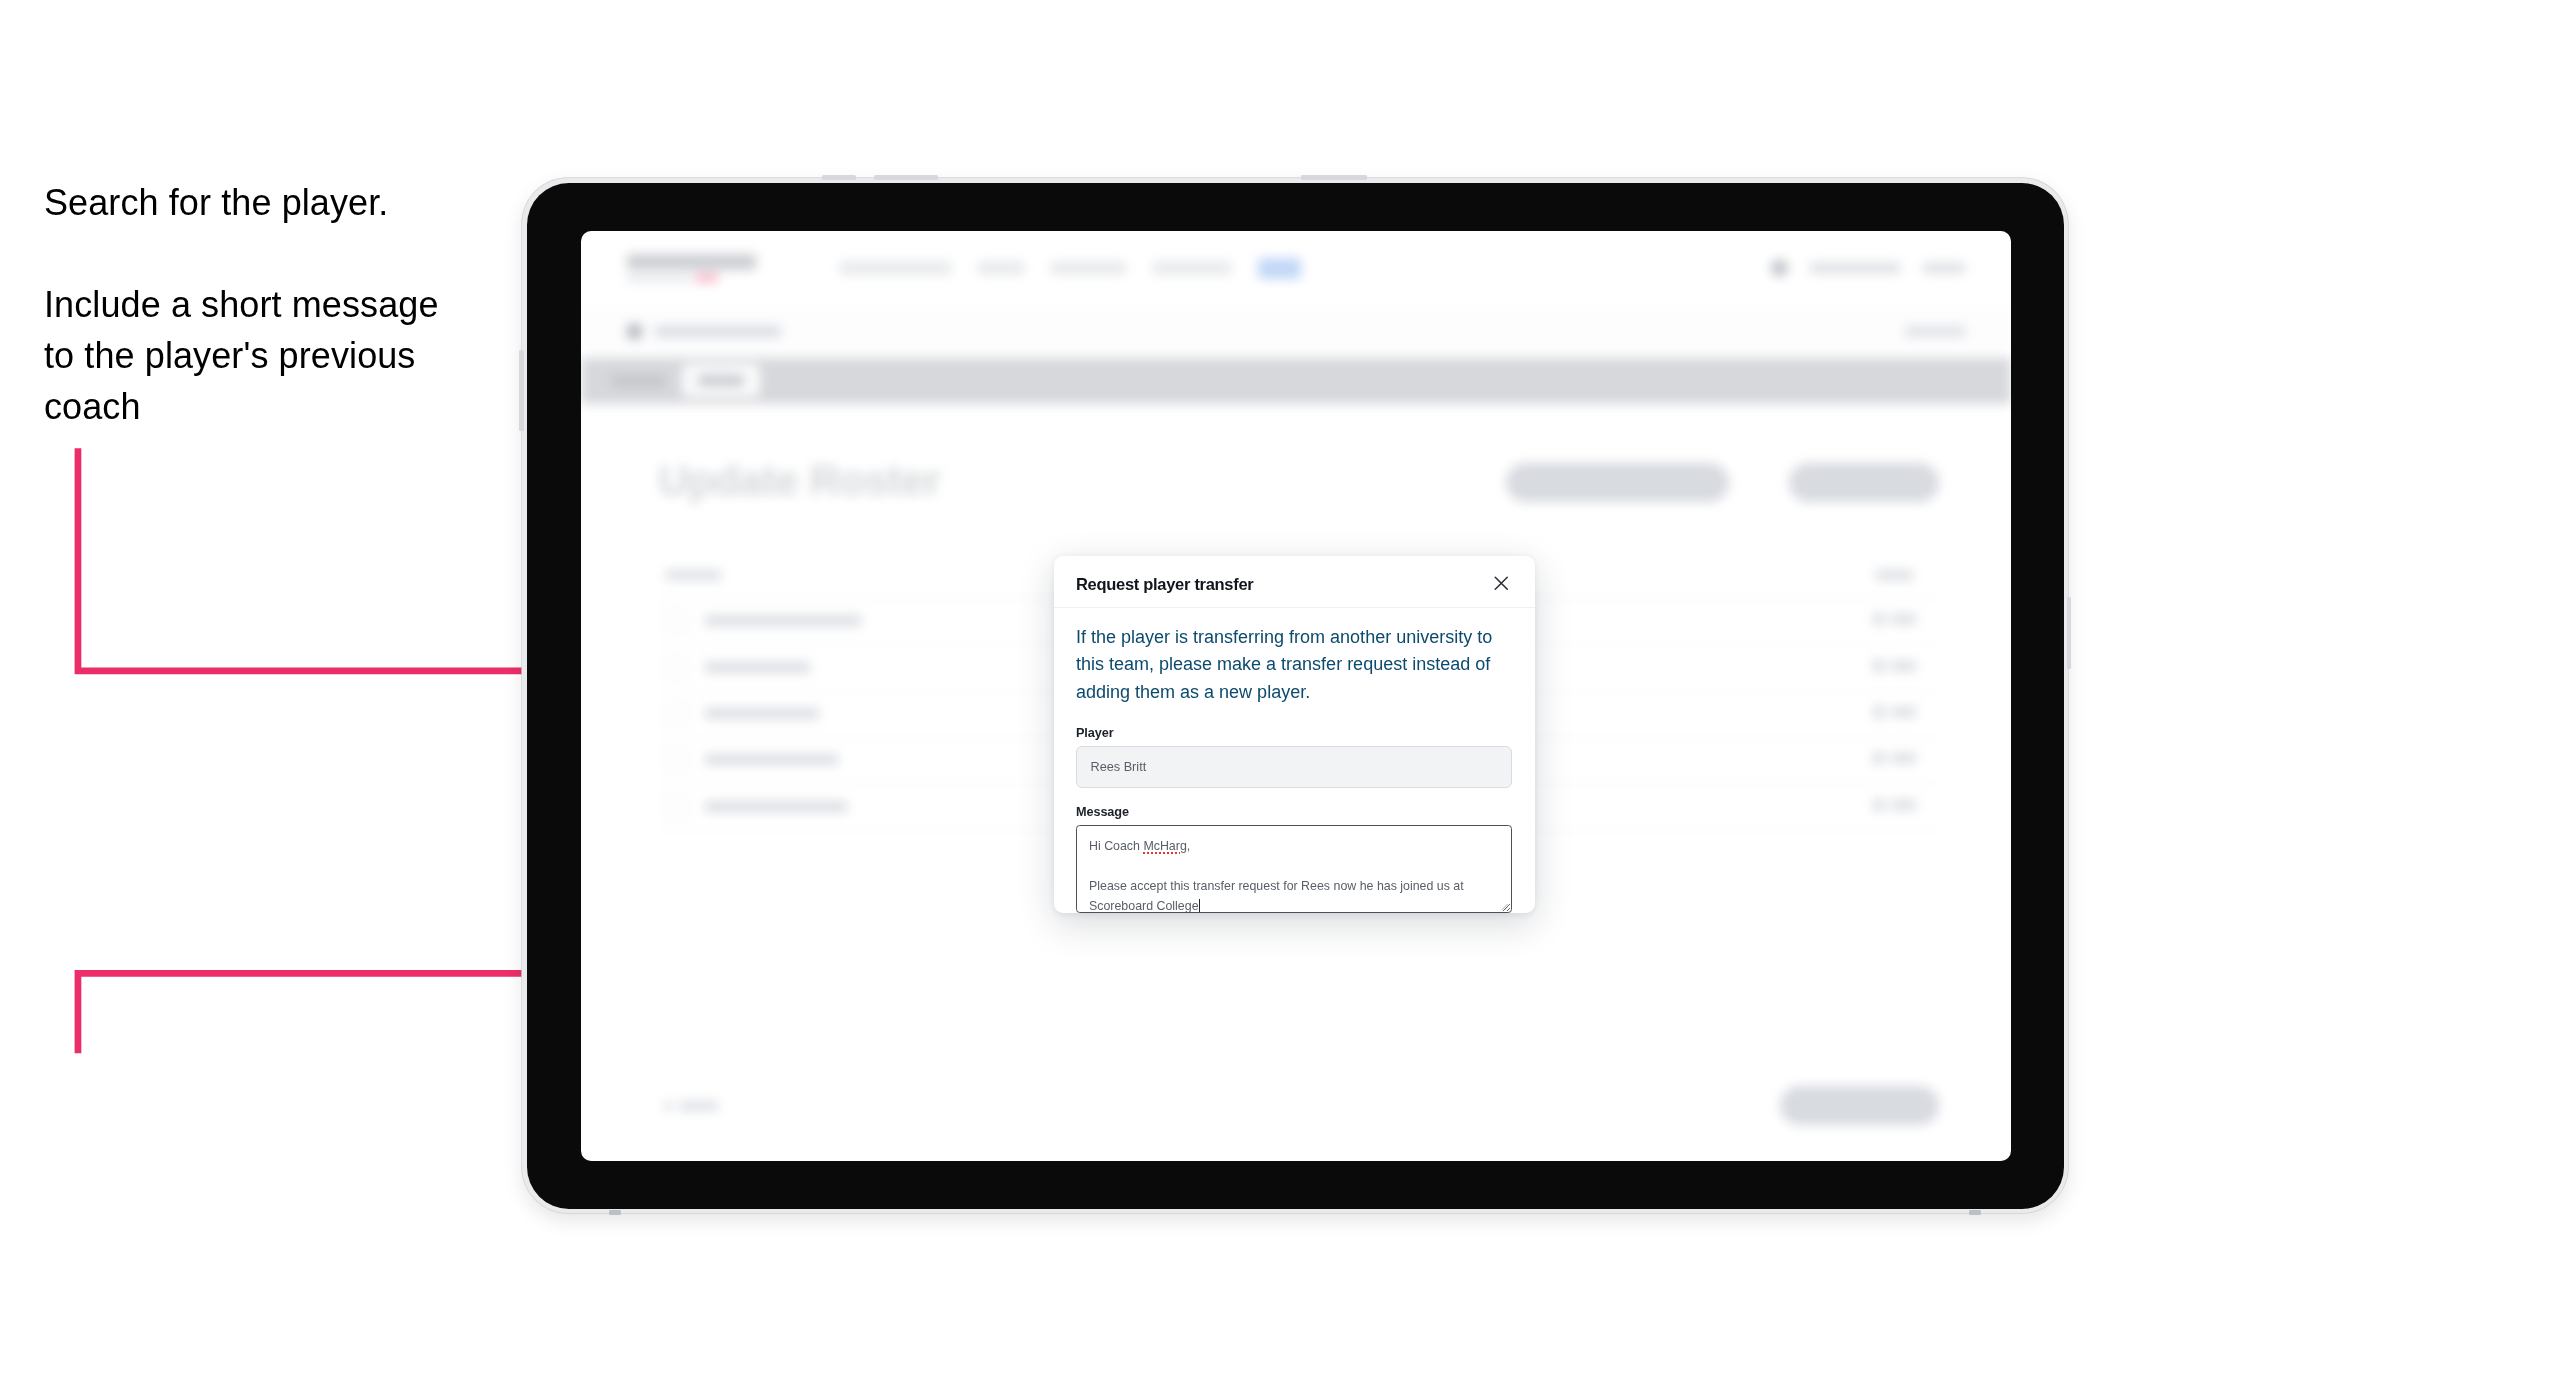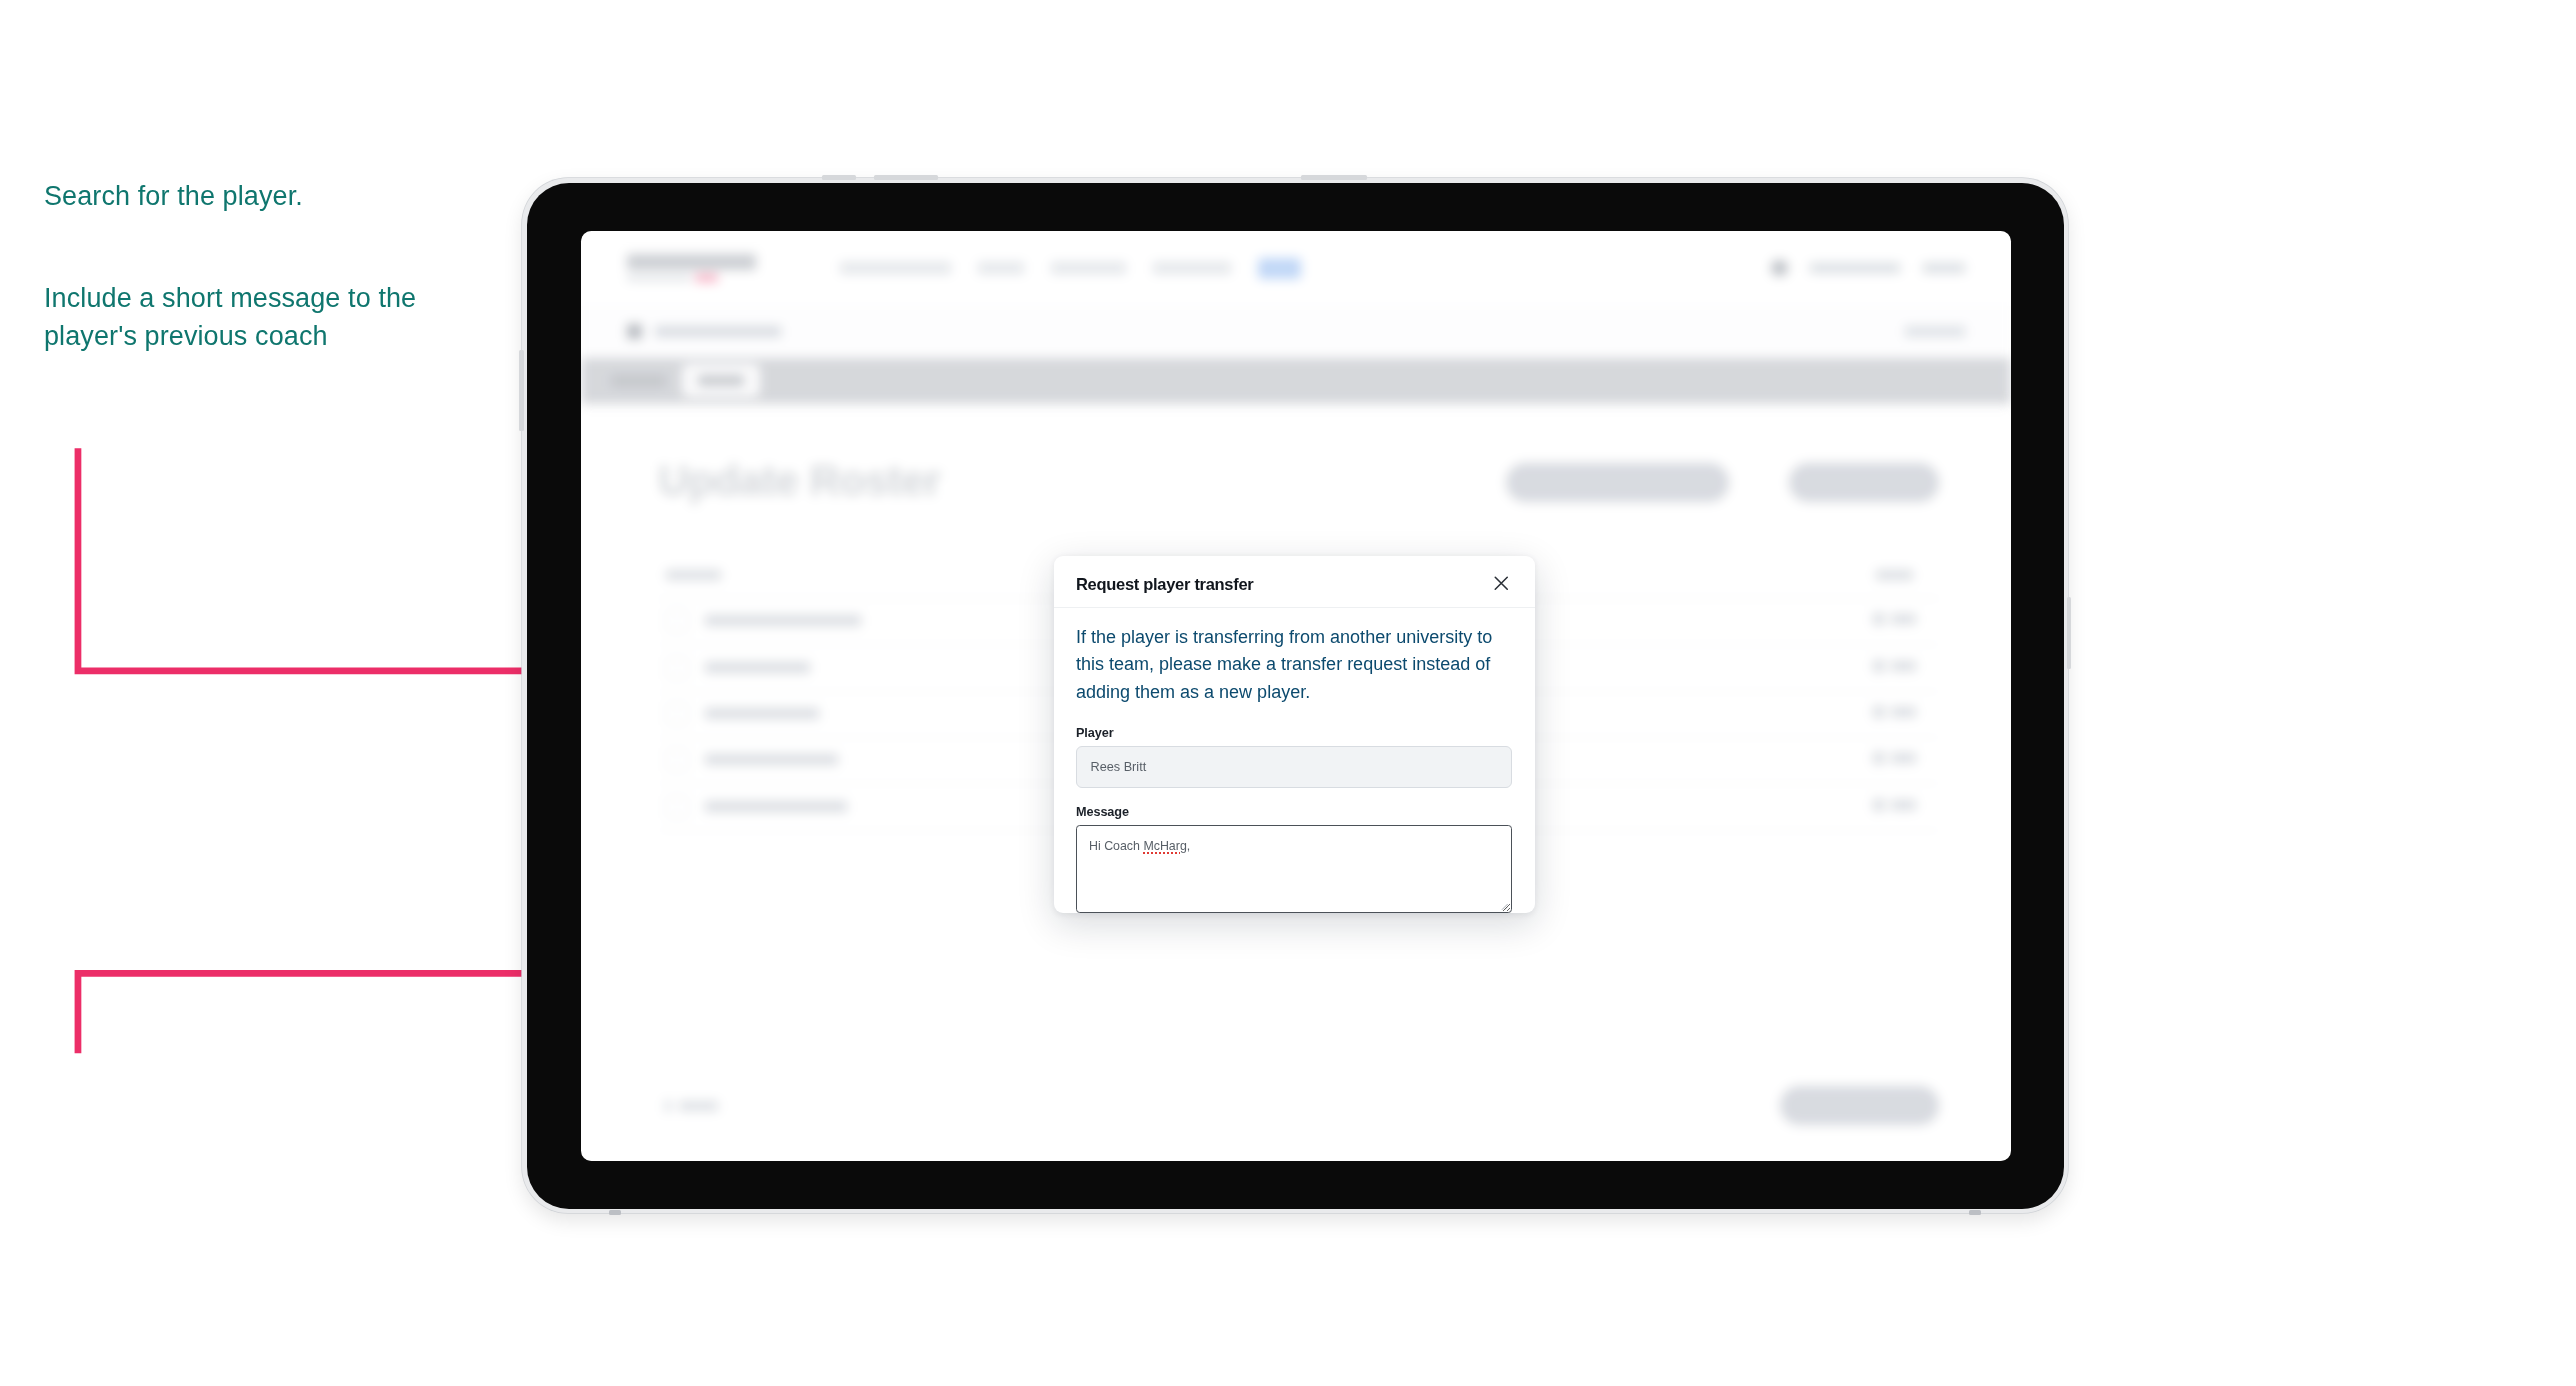--- a/index.html
+++ b/index.html
@@ -17,22 +17,22 @@
   }
 
   
   .annotations {
     position: absolute;
     left: 0; top: 0;
     width: 524px; height: 1386px;
   }
   .ann-text {
     position: absolute;
-    color: #0f766e;
-    font-size: 27px;
+    color: #000000;
+    font-size: 36px;
     line-height: 1.42;
     font-weight: 400;
     letter-spacing: 0.1px;
   }
   .ann-1 { left: 44px; top: 177px; width: 419px; }
   .ann-2 { left: 44px; top: 279px; width: 419px; }
   .ann-3 { left: 44px; top: 1067px; width: 322px; }
   .ann-3 b { font-weight: 700; }
 
   
@@ -512,20 +512,21 @@
 
             <div class="field-label">Player</div>
             <input class="player-input" type="text" readonly="" value="Rees Britt" style="">
 
             <div class="field-gap"></div>
 
             <div class="field-label">Message</div>
             <div class="message-area" contenteditable="false" style="">
               <div><span>Hi Coach </span><span class="spell">McHarg</span><span>,</span></div>
               <div style="height:19.5px"></div>
+              <div><span>Please accept this transfer request for Rees now he has joined us at Scoreboard College</span><span class="caret"></span></div>
               <svg width="8.2" height="8.2" viewBox="0 0 11 11" style="position:absolute;right:3px;bottom:2.2px;">
                 <path d="M10 3 L3 10 M10 7 L7 10" stroke="#9aa0a6" stroke-width="1.2" stroke-linecap="round"></path>
               </svg>
             </div>
           </div>
 
 
         </div>
       </div>
 

